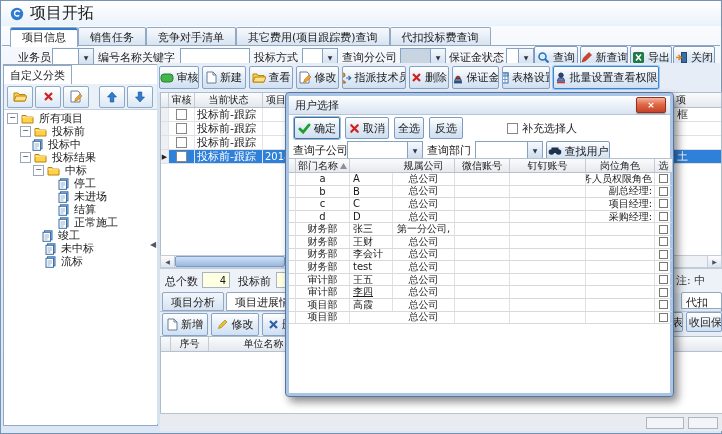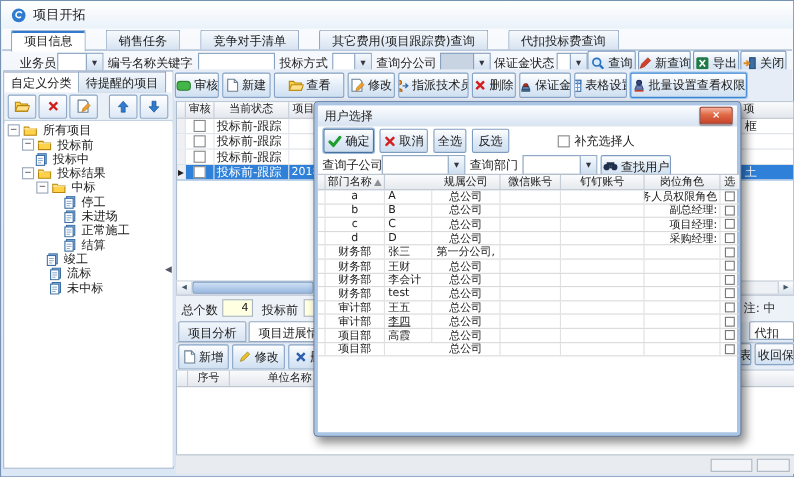--- a/index.html
+++ b/index.html
@@ -1,22 +1,22 @@
 <!DOCTYPE html>
 <html><head>
 <meta charset="utf-8">
 <style>
   html,body{margin:0;padding:0}
   body{width:722px;height:434px;position:relative;overflow:hidden;
        font-family:"DejaVu Sans","Liberation Sans",sans-serif;font-size:11px;color:#1a1a1a;background:#dce7f4}
   .win{position:absolute;inset:0;border:1px solid #7793b3;background:linear-gradient(#fefeff,#e6eef8 30%,#dbe7f4)}
   .titlebar{position:absolute;left:1px;top:1px;right:1px;height:25px;display:flex;align-items:center;gap:6px;
             padding-left:9px;background:linear-gradient(#ffffff,#eaf2fa)}
-  .wtitle{font-size:12px;color:#222}
-  .toptabs{position:absolute;left:10px;top:27px;height:18px;display:flex;gap:18px;z-index:2}
+  .wtitle{font-size:16px;color:#222}
+  .toptabs{position:absolute;left:10px;top:27px;height:18px;display:flex;gap:0;z-index:2}
   .tab{height:15px;padding:2px 11px 0;border:1px solid #92a9c6;border-bottom:none;border-radius:2px 2px 0 0;
        background:linear-gradient(#f7fafd,#d7e3f1);white-space:nowrap;overflow:hidden;cursor:default}
   .tab.active{background:#fff;box-shadow:inset 0 2px 0 #2e7bd0;height:17px}
   .tabline{position:absolute;left:2px;right:2px;top:45px;height:1px;background:#92a9c6}
   .filterbar{position:absolute;left:2px;top:46px;right:2px;height:22px}
   .lbl{position:absolute;top:4px;white-space:nowrap}
   .combo{position:absolute;top:2px;height:16px;background:#fff;border:1px solid #87a1c0}
   .combo.gray{background:#c9d4e2}
   .combo .arr{position:absolute;right:0;top:0;width:14px;height:100%;border-left:1px solid #87a1c0;
               background:linear-gradient(#f5f9fd,#cfdeef);display:flex;align-items:center;justify-content:center;
@@ -187,21 +187,20 @@
           <path d="M1 6.5h4.5M3.5 4l2.5 2.5L3.5 9" stroke="#e08a1e" stroke-width="1.6" fill="none"></path>
         </svg>
       </span>
       <span>关闭</span>
     </div>
   </div>
 
 <div class="lpanel">
   <div id="lpTabs" class="lptabs">
       <div class="lptab active">自定义分类</div>
-      <div class="lptab">待提醒的项目</div>
     </div>
   <div id="lpTools" class="lptools">
       <div class="itbtn">
         <span class="ic">
           <svg width="14" height="11" viewBox="0 0 14 11">
             <path d="M1 2h4l1 1.5h6V10H1z" fill="#ffd24a" stroke="#b8860b"></path>
             <path d="M1 10l2-5h11l-2 5z" fill="#ffe08a" stroke="#b8860b"></path>
           </svg>
         </span>
       </div>
@@ -311,32 +310,32 @@
       </div>
       <div class="trow" style="padding-left: 42px;">
         <span class="expsp"></span>
         <span class="ic">
           <svg width="11" height="12" viewBox="0 0 11 12">
             <rect x="2.5" y="0.8" width="7.5" height="9" fill="#9cc1ea" stroke="#3a6ea5"></rect>
             <rect x="1" y="2.3" width="7.5" height="9" fill="#fff" stroke="#3a6ea5"></rect>
             <path d="M2.5 5h4.5M2.5 7h4.5M2.5 9h3" stroke="#7b9cc0" stroke-width="0.8"></path>
           </svg>
         </span>
-        <span class="tlab">正常施工</span>
+        <span class="tlab">结算</span>
       </div>
       <div class="trow" style="padding-left: 42px;">
         <span class="expsp"></span>
         <span class="ic">
           <svg width="11" height="12" viewBox="0 0 11 12">
             <rect x="2.5" y="0.8" width="7.5" height="9" fill="#9cc1ea" stroke="#3a6ea5"></rect>
             <rect x="1" y="2.3" width="7.5" height="9" fill="#fff" stroke="#3a6ea5"></rect>
             <path d="M2.5 5h4.5M2.5 7h4.5M2.5 9h3" stroke="#7b9cc0" stroke-width="0.8"></path>
           </svg>
         </span>
-        <span class="tlab">结算</span>
+        <span class="tlab">正常施工</span>
       </div>
       <div class="trow" style="padding-left: 26px;">
         <span class="expsp"></span>
         <span class="ic">
           <svg width="11" height="12" viewBox="0 0 11 12">
             <rect x="2.5" y="0.8" width="7.5" height="9" fill="#9cc1ea" stroke="#3a6ea5"></rect>
             <rect x="1" y="2.3" width="7.5" height="9" fill="#fff" stroke="#3a6ea5"></rect>
             <path d="M2.5 5h4.5M2.5 7h4.5M2.5 9h3" stroke="#7b9cc0" stroke-width="0.8"></path>
           </svg>
         </span>
@@ -344,32 +343,32 @@
       </div>
       <div class="trow" style="padding-left: 29px;">
         <span class="expsp"></span>
         <span class="ic">
           <svg width="11" height="12" viewBox="0 0 11 12">
             <rect x="2.5" y="0.8" width="7.5" height="9" fill="#9cc1ea" stroke="#3a6ea5"></rect>
             <rect x="1" y="2.3" width="7.5" height="9" fill="#fff" stroke="#3a6ea5"></rect>
             <path d="M2.5 5h4.5M2.5 7h4.5M2.5 9h3" stroke="#7b9cc0" stroke-width="0.8"></path>
           </svg>
         </span>
-        <span class="tlab">流标</span>
+        <span class="tlab">未中标</span>
       </div>
       <div class="trow" style="padding-left: 29px;">
         <span class="expsp"></span>
         <span class="ic">
           <svg width="11" height="12" viewBox="0 0 11 12">
             <rect x="2.5" y="0.8" width="7.5" height="9" fill="#9cc1ea" stroke="#3a6ea5"></rect>
             <rect x="1" y="2.3" width="7.5" height="9" fill="#fff" stroke="#3a6ea5"></rect>
             <path d="M2.5 5h4.5M2.5 7h4.5M2.5 9h3" stroke="#7b9cc0" stroke-width="0.8"></path>
           </svg>
         </span>
-        <span class="tlab">未中标</span>
+        <span class="tlab">流标</span>
       </div>
     </div>
 </div>
 <div class="splitter"></div>
 <div class="collapse">◀</div>
 
 <div class="tbband"></div>
 <div id="mainTb" class="mtb">
     <div class="tbtn" style="width: 40px;">
       <span class="ic">
@@ -381,21 +380,21 @@
     </div>
     <div class="tbtn" style="width: 44px;">
       <span class="ic">
         <svg width="11" height="13" viewBox="0 0 11 13">
           <path d="M1 1h6l3 3v8H1z" fill="#fff" stroke="#6b7f94"></path>
           <path d="M7 1v3h3" fill="none" stroke="#6b7f94"></path>
         </svg>
       </span>
       <span>新建</span>
     </div>
-    <div class="tbtn" style="width: 64px;">
+    <div class="tbtn" style="width: 44px;">
       <span class="ic">
         <svg width="14" height="11" viewBox="0 0 14 11">
           <path d="M1 2h4l1 1.5h6V10H1z" fill="#ffd24a" stroke="#b8860b"></path>
           <path d="M1 10l2-5h11l-2 5z" fill="#ffe08a" stroke="#b8860b"></path>
         </svg>
       </span>
       <span>查看</span>
     </div>
     <div class="tbtn" style="width: 43px;">
       <span class="ic">

